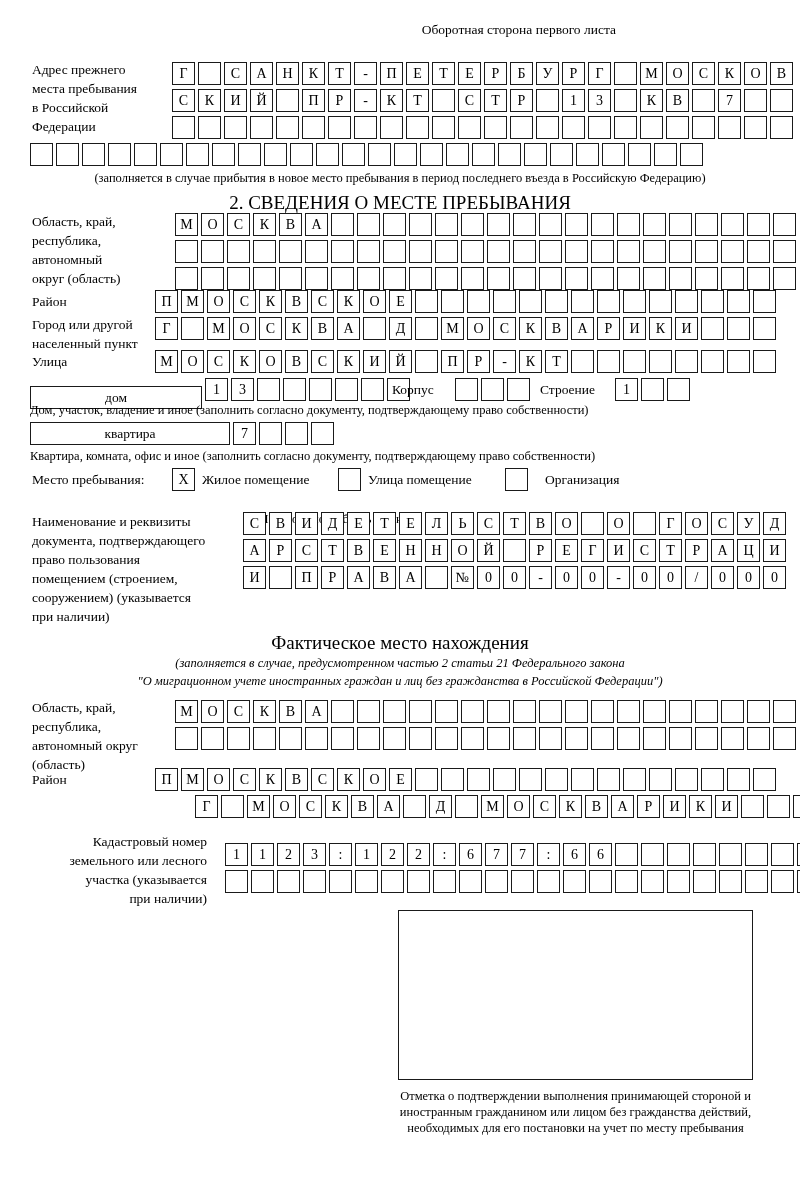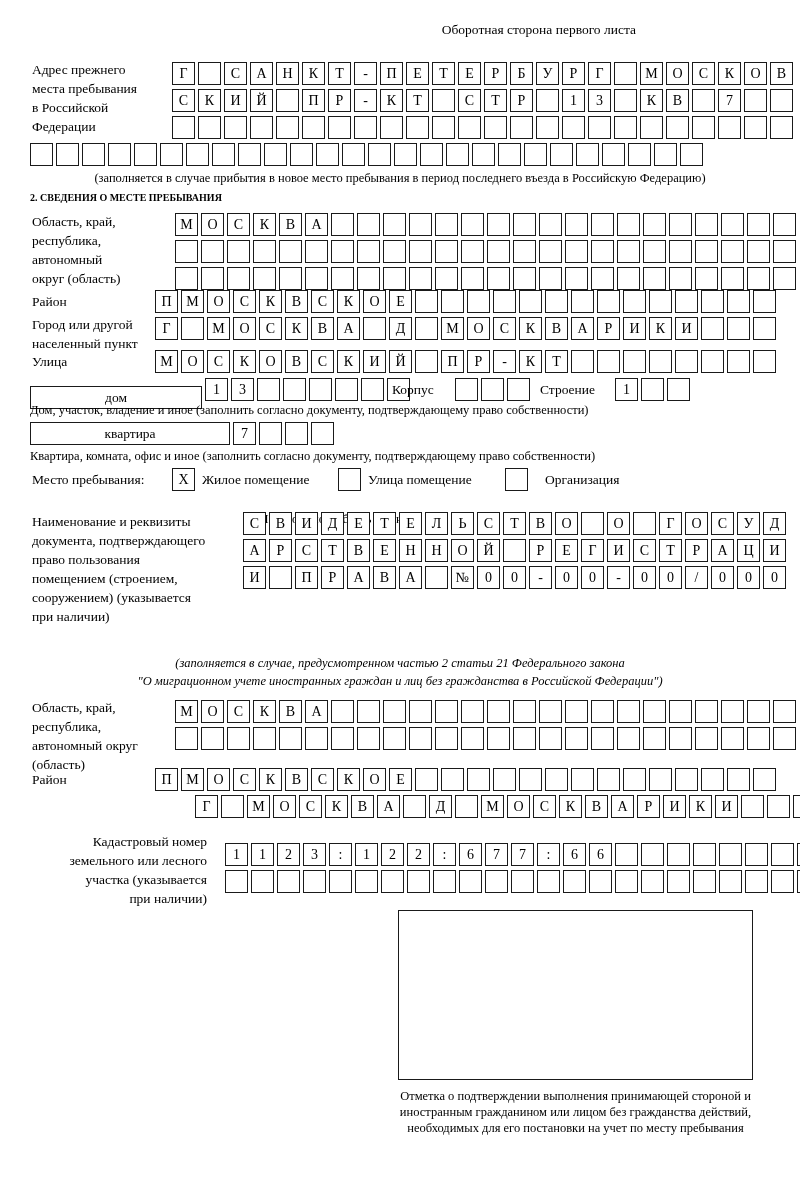--- a/index.html
+++ b/index.html
@@ -12,21 +12,20 @@
     height: 1180px;
     font-family: "Liberation Serif", serif;
     color: #000000;
     position: relative;
     overflow: hidden;
   }
   .page {
     position: relative;
     width: 664px;
     height: 1180px;
-    padding-left: 20px;
   }
   .abs { position: absolute; }
 
   .hdr-right {
     top: 22px; right: 48px;
     font-size: 13.5px;
   }
 
   
   .lbl {
@@ -72,23 +71,23 @@
     border: 1px solid #1a1a1a;
     box-sizing: border-box;
   }
 
   .caption {
     font-size: 12.5px;
     line-height: 16px;
     text-align: center;
   }
   .sect-title {
-    font-size: 10px;
-    font-weight: bold;
-    text-align: left;
+    font-size: 19px;
+    font-weight: normal;
+    text-align: center;
   }
 </style>
 </head>
 <body>
 
 <div class="page">
 
   <div class="abs hdr-right">Оборотная сторона первого листа</div>
 
   <div class="abs lbl" style="left:32px; top:60px; width:140px;">Адрес прежнего
@@ -488,20 +487,21 @@
       <div class="cell">0</div>
       <div class="cell">-</div>
       <div class="cell">0</div>
       <div class="cell">0</div>
       <div class="cell">/</div>
       <div class="cell">0</div>
       <div class="cell">0</div>
       <div class="cell">0</div>
     </div>
 
+  <div class="abs sect-title" style="left:30px; top:632px; width:740px;">Фактическое место нахождения</div>
   <div class="abs caption italic" style="left:30px; top:655px; width:740px;">(заполняется в случае, предусмотренном частью 2 статьи 21 Федерального закона</div>
   <div class="abs caption italic" style="left:30px; top:673px; width:740px;">"О миграционном учете иностранных граждан и лиц без гражданства в Российской Федерации")</div>
 
   <div class="abs lbl" style="left:32px; top:698px; width:145px;">Область, край,
 республика,
 автономный округ
 (область)</div>
   <div class="abs cells" style="left:175px; top:700px;">
       <div class="cell">М</div>
       <div class="cell">О</div>

